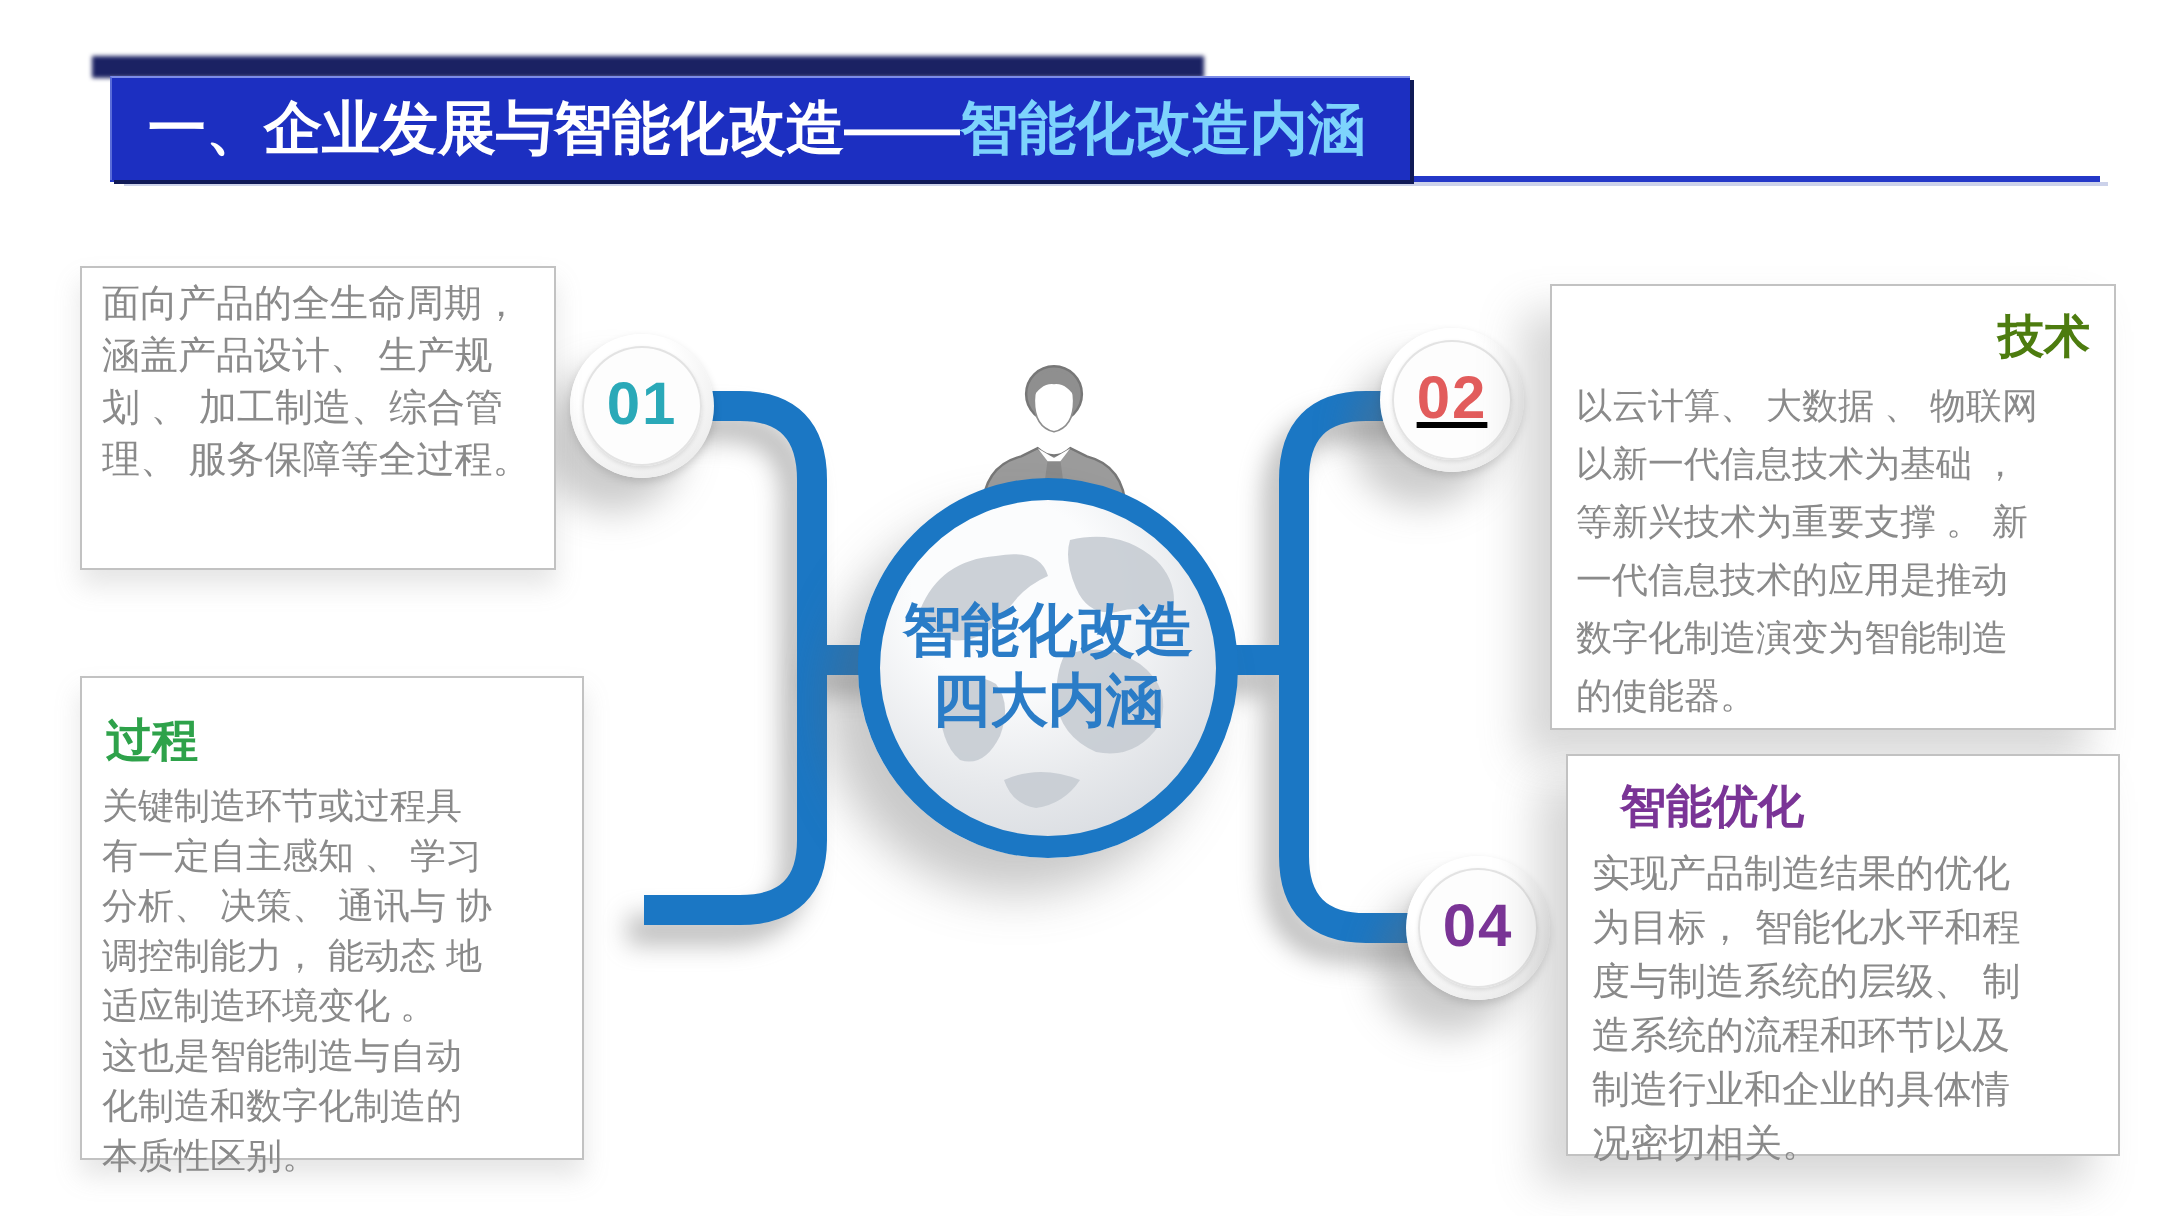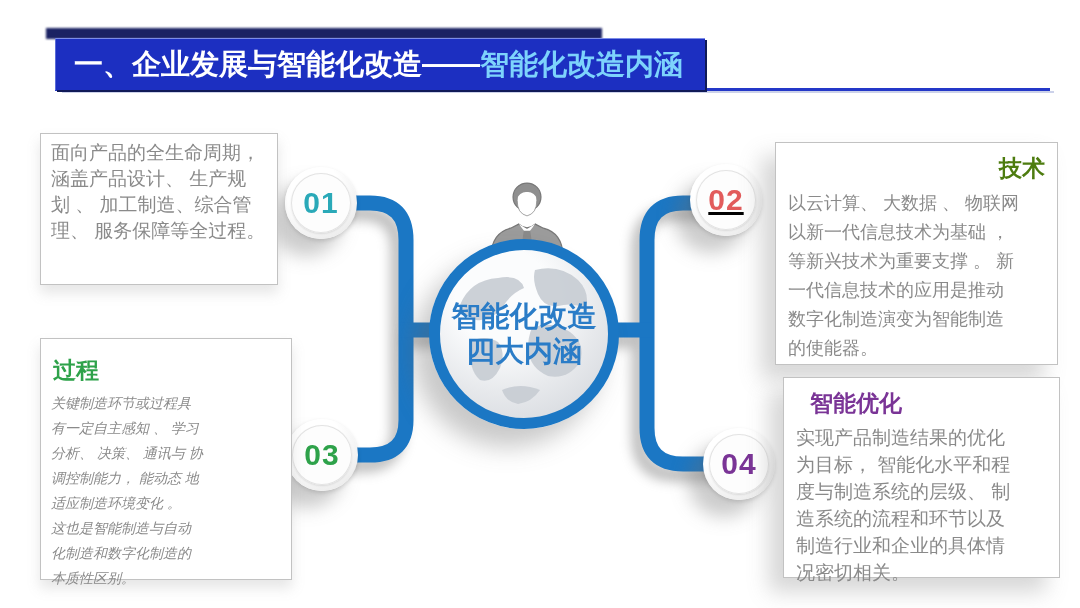--- a/index.html
+++ b/index.html
@@ -47,21 +47,21 @@
 
   
   .box { position:absolute; background:#ffffff; border:1px solid #c2c2c2; padding:8px 12px; z-index:5; }
   .box-title { font-size:23px; font-weight:bold; margin:2px 0 5px 2px; }
   .box-body .line { color:#8a8a8a; white-space:nowrap; }
   .box1 { left:40px;  top:133px; width:238px; height:152px; padding:6px 10px;
           box-shadow:0 8px 12px rgba(140,140,140,.22); }
   .box1 .line { font-size:19px; line-height:26px; }
   .box3 { left:40px;  top:338px; width:252px; height:242px; padding:14px 10px;
           box-shadow:0 8px 12px rgba(140,140,140,.22); }
-  .box3 .line { font-size:14px; line-height:25px;font-style:italic; }
+  .box3 .line { font-size:18px; line-height:25px; }
   .box2 { left:775px; top:142px; width:283px; height:223px;
           box-shadow:-14px 14px 20px rgba(110,110,110,.28); }
   .box2 .line { font-size:18px; line-height:29px; }
   .box4 { left:783px; top:377px; width:277px; height:201px;
           box-shadow:-14px 14px 20px rgba(110,110,110,.28); }
   .box4 .line { font-size:19px; line-height:27px; }
   .box4 .box-title { margin-left:14px; }
 </style>
 </head>
 <body>
@@ -113,23 +113,20 @@
       <div>四大内涵</div>
     </div>
   </div>
 
   <div class="numc c01">
     <span class="num" style="color: rgb(42, 169, 184);">01</span>
   </div>
   <div class="numc c02">
     <span class="num" style="color: rgb(226, 92, 92);">02</span>
   </div>
-  <div class="numc c03">
-    <span class="num" style="color: rgb(46, 162, 74);">03</span>
-  </div>
   <div class="numc c04">
     <span class="num" style="color: rgb(122, 52, 150);">04</span>
   </div>
 
   <div class="box box1">
     <div class="box-body">
         <div class="line">面向产品的全生命周期，</div>
         <div class="line">涵盖产品设计、 生产规</div>
         <div class="line">划 、 加工制造、综合管</div>
         <div class="line">理、 服务保障等全过程。</div>

